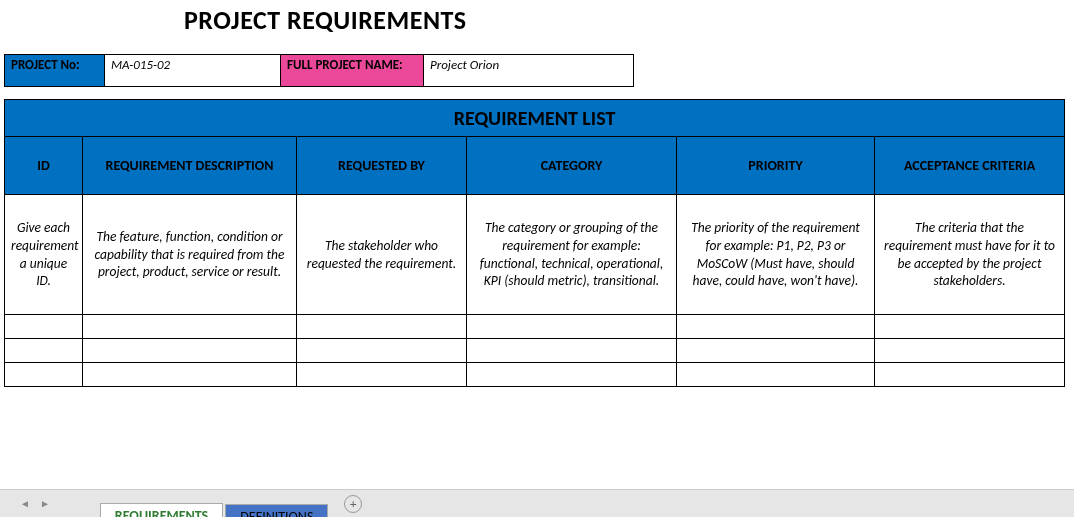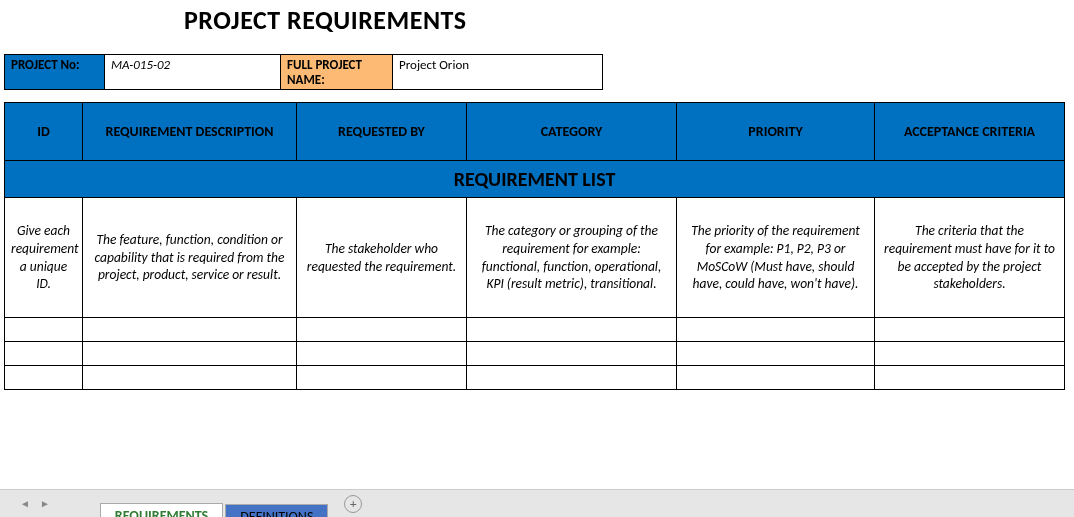--- a/index.html
+++ b/index.html
@@ -30,30 +30,31 @@
     vertical-align: top;
     height: 32px;
   }
   .info-label {
     background: #0070C0;
     color: #000;
     font-weight: bold;
     width: 100px;
   }
   .info-label2 {
-    background: #fdba74;
-    color: #000;
-    font-weight: bold;
-    width: 112px;
+    background: #ec4899;
+    color: #000;
+    font-weight: bold;
+    width: 143px;
   }
   .info-val {
     font-style: italic;
     width: 176px;
   }
   .info-val2 {
+    font-style: italic;
     width: 210px;
   }
   .req-table {
     border-collapse: collapse;
     width: 1060px;
     table-layout: fixed;
   }
   .req-table th, .req-table td {
     border: 1px solid #000;
   }
@@ -164,35 +165,35 @@
   <colgroup>
     <col style="width:78px">
     <col style="width:214px">
     <col style="width:170px">
     <col style="width:210px">
     <col style="width:198px">
     <col style="width:190px">
   </colgroup>
   <tbody>
       <tr>
+    <th colspan="6" class="section-header">REQUIREMENT LIST</th>
+  </tr>
+  <tr>
     <th class="col-header">ID</th>
     <th class="col-header">REQUIREMENT DESCRIPTION</th>
     <th class="col-header">REQUESTED BY</th>
     <th class="col-header">CATEGORY</th>
     <th class="col-header">PRIORITY</th>
     <th class="col-header">ACCEPTANCE CRITERIA</th>
   </tr>
-  <tr>
-    <th colspan="6" class="section-header">REQUIREMENT LIST</th>
-  </tr>
   <tr class="hint-row">
     <td>Give each requirement a unique ID.</td>
     <td>The feature, function, condition or capability that is required from the project, product, service or result.</td>
     <td>The stakeholder who requested the requirement.</td>
-    <td>The category or grouping of the requirement for example: functional, function, operational, KPI (result metric), transitional.</td>
+    <td>The category or grouping of the requirement for example: functional, technical, operational, KPI (should metric), transitional.</td>
     <td>The priority of the requirement for example: P1, P2, P3 or MoSCoW (Must have, should have, could have, won't have).</td>
     <td>The criteria that the requirement must have for it to be accepted by the project stakeholders.</td>
   </tr>
   <tr class="empty-row">
         <td></td>
         <td></td>
         <td></td>
         <td></td>
         <td></td>
         <td></td>

